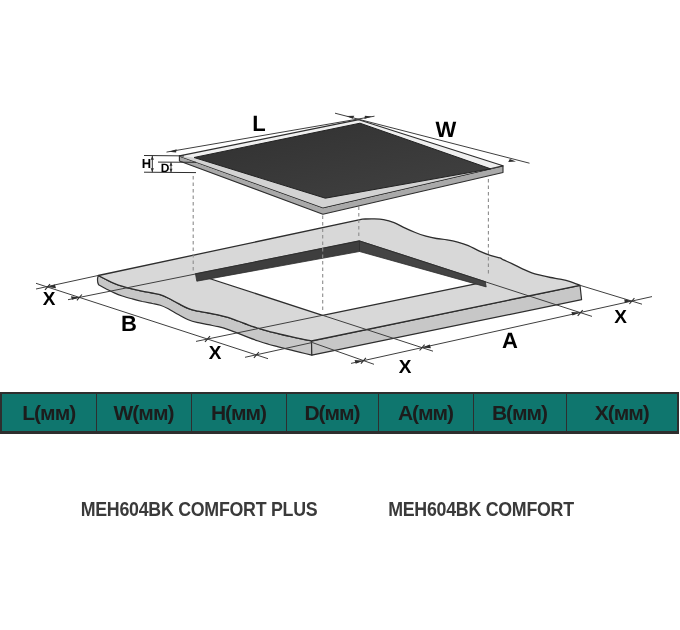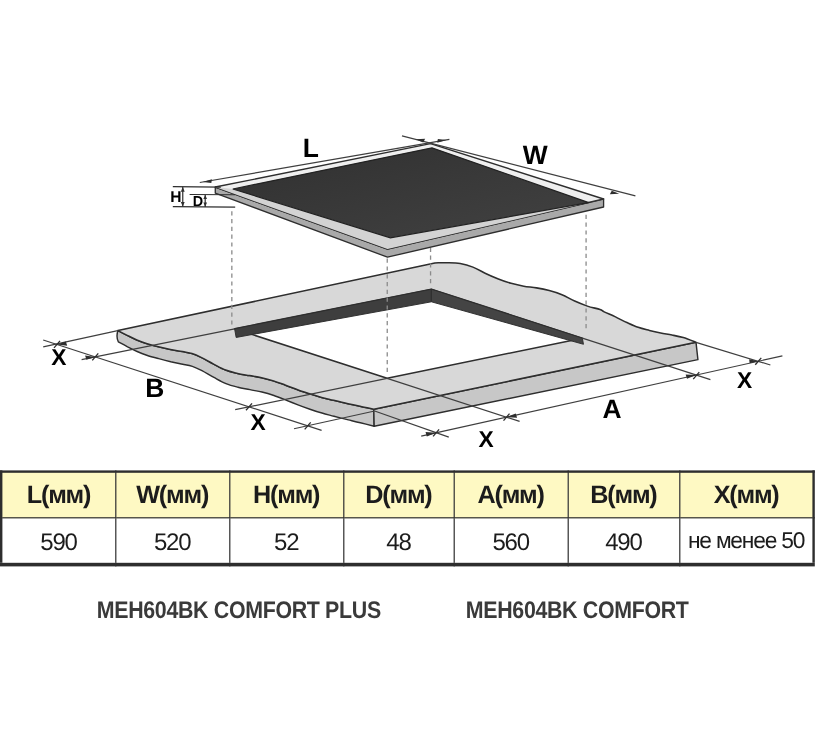--- a/index.html
+++ b/index.html
@@ -1,21 +1,21 @@
 <!DOCTYPE html>
 <html><head>
 <meta charset="utf-8">
 <style>
   html,body{margin:0;padding:0;}
   body{width:680px;height:630px;background:#ffffff;position:relative;overflow:hidden;transform:translateZ(0);
        font-family:"Liberation Sans", sans-serif;-webkit-font-smoothing:antialiased;}
   #diagram{position:absolute;left:0;top:0;}
   table.dims{position:absolute;left:0px;top:392px;width:678px;border-collapse:collapse;table-layout:fixed;}
   table.dims td{border:1.6px solid #2e2e2e;text-align:center;padding:0;color:#1c1c1c;}
-  table.dims tr.hd td{background:#fef9c3;height:37px;font-weight:bold;font-size:21px;letter-spacing:-1px;}
+  table.dims tr.hd td{background:#0f766e;height:37px;font-weight:bold;font-size:21px;letter-spacing:-1px;}
   table.dims tr.vl td{background:#ffffff;height:34px;padding-top:3px;font-size:20px;letter-spacing:-1px;font-weight:500;}
   table.dims{border:2.5px solid #2e2e2e;border-bottom-width:3px;}
   .cap{position:absolute;top:497.5px;font-size:20px;font-weight:bold;color:#3a3a3a;
        letter-spacing:-0.3px;white-space:nowrap;transform:scaleX(0.89);transform-origin:center;}
 </style>
 </head>
 <body>
 <svg id="diagram" width="680" height="392" viewBox="0 0 680 392" text-rendering="geometricPrecision" style="text-rendering:geometricPrecision;">
   <defs>
     <linearGradient id="glass" x1="0" y1="0" x2="1" y2="1">
@@ -133,26 +133,17 @@
   <tbody>
       <tr class="hd">
     <td>L(мм)</td>
         <td>W(мм)</td>
         <td>H(мм)</td>
         <td>D(мм)</td>
         <td>A(мм)</td>
         <td>B(мм)</td>
         <td>X(мм)</td>
   </tr>
-  <tr class="vl">
-    <td>590</td>
-        <td>520</td>
-        <td>52</td>
-        <td>48</td>
-        <td>560</td>
-        <td>490</td>
-        <td style="font-size:19px">не менее 50</td>
-  </tr>
 </tbody>
   </table>
 
 <div class="cap" style="left:49px;width:300px;text-align:center;">MEH604BK COMFORT PLUS</div>
 <div class="cap" style="left:331px;width:300px;text-align:center;">MEH604BK COMFORT</div>
 
 </body></html>

